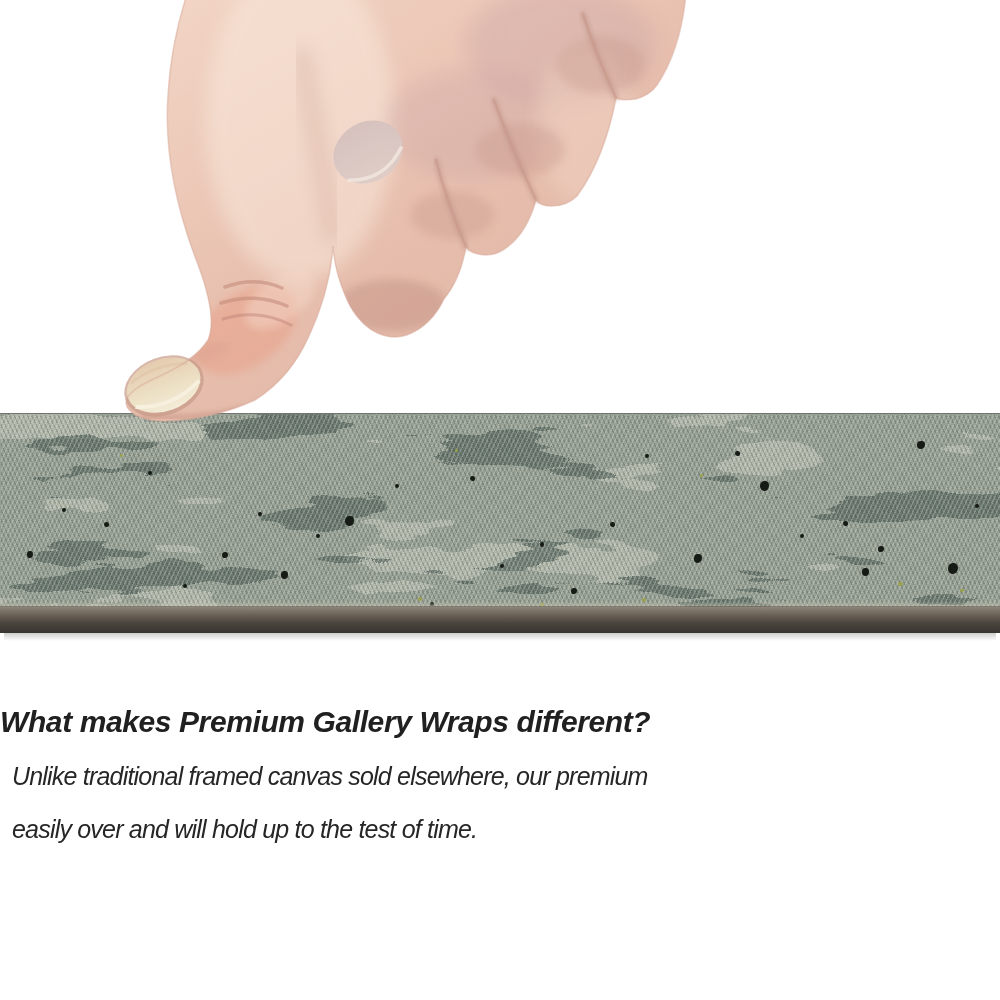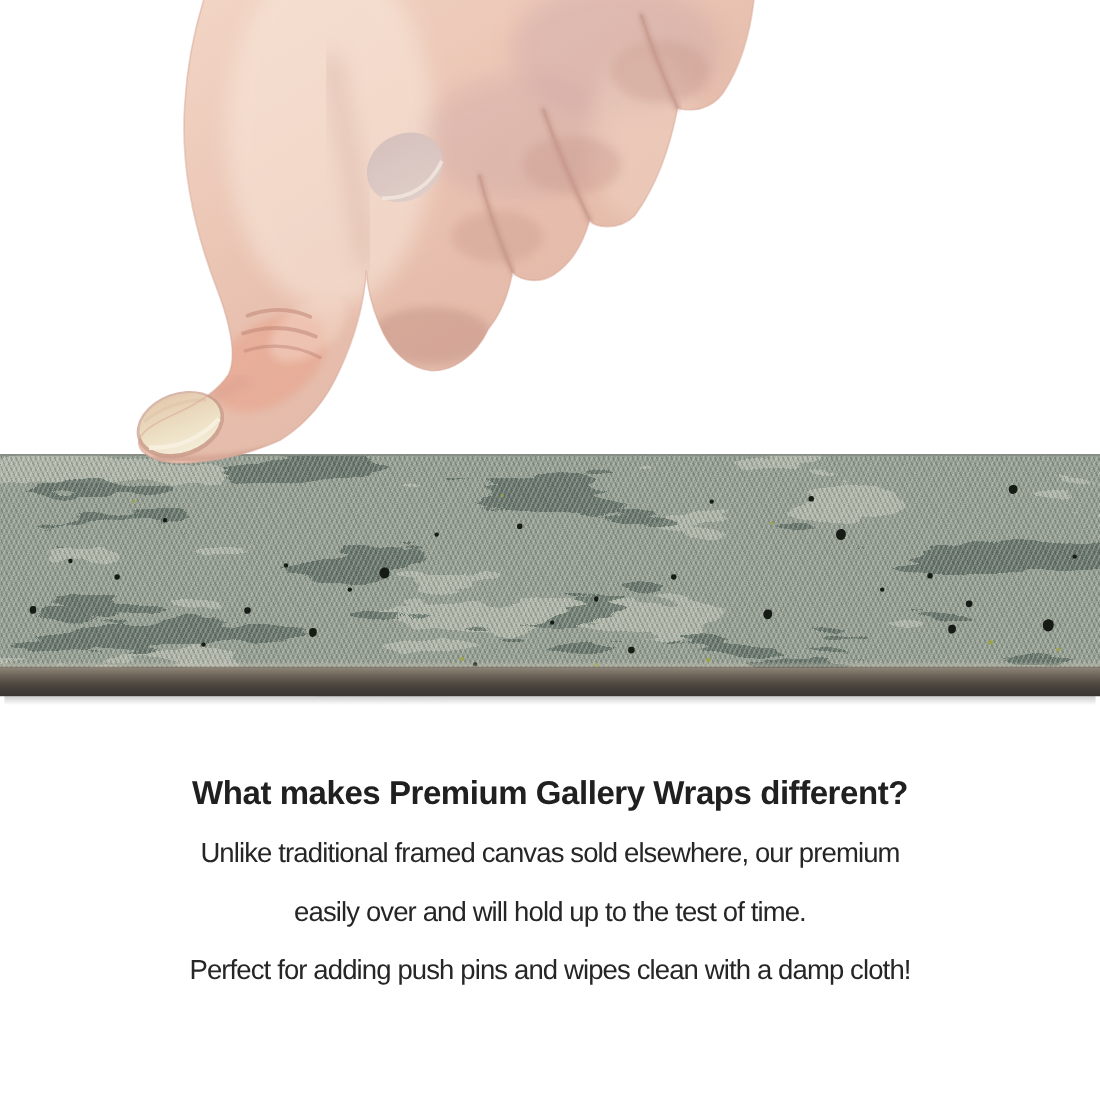--- a/index.html
+++ b/index.html
@@ -33,21 +33,21 @@
     background:linear-gradient(to bottom,#8d8376 0%,#6b6257 30%,#4a443d 62%,#383430 100%);
     box-shadow:0 -1px 0 rgba(60,55,48,0.45);
   }
   .strip-shadow{
     position:absolute;left:4px;right:4px;top:632px;height:9px;z-index:1;
     background:linear-gradient(to bottom, rgba(0,0,0,0.22), rgba(0,0,0,0));
   }
   
   .caption{
     position:absolute;left:0;right:0;top:700px;z-index:2;
-    text-align:center;color:#242424;
+    color:#242424;font-style:italic;
   }
   .caption-heading{
     font-size:30px;font-weight:600;letter-spacing:-0.4px;
     line-height:44px;margin:0 0 5px 0;color:#202020;
   }
   .caption-line{
     font-size:25px;font-weight:500;letter-spacing:-0.8px;
     line-height:41px;margin:12px;color:#262626;
   }
 </style>
@@ -234,16 +234,15 @@
       <path d="M 134,372 Q 164,362 194,373" stroke="#e0c4a8" stroke-width="3" fill="none" opacity="0.6"></path>
     </g>
 
     <use href="#handPath" fill="none" stroke="#d7a897" stroke-width="1.5" opacity="0.5"></use>
   </svg>
 
   <div class="caption">
     <h2 class="caption-heading">What makes Premium Gallery Wraps different?</h2>
     <p class="caption-line">Unlike traditional framed canvas sold elsewhere, our premium</p>
     <p class="caption-line">easily over and will hold up to the test of time.</p>
-    <p class="caption-line">Perfect for adding push pins and wipes clean with a damp cloth!</p>
   </div>
 
 </div>
 
 </body></html>

